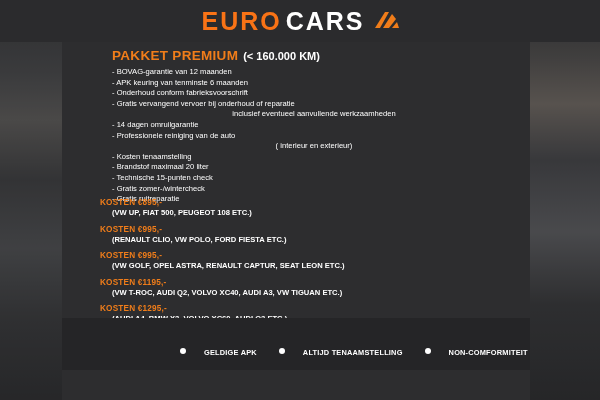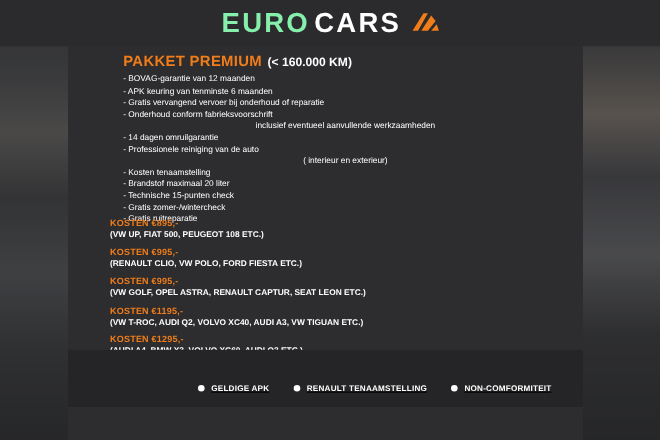--- a/index.html
+++ b/index.html
@@ -69,21 +69,21 @@
     align-items: center;
     justify-content: center;
   }
   .logo {
     display: flex;
     align-items: center;
     gap: 4px;
     letter-spacing: 1px;
   }
   .logo-euro {
-    color: #86efac;
+    color: #f97316;
     font-size: 25px;
     font-weight: bold;
     letter-spacing: 2px;
   }
   .logo-cars {
     color: #ffffff;
     font-size: 25px;
     font-weight: bold;
     letter-spacing: 2px;
     text-align: right;
@@ -167,20 +167,21 @@
     font-weight: bold;
     letter-spacing: .2px;
     line-height: 10px;
   }
   .price-models {
     color: #ffffff;
     font-size: 7.6px;
     font-weight: bold;
     line-height: 10px;
     white-space: nowrap;
+    margin-left: 12px;
   }
 
   .footer-band {
     position: absolute;
     left: 62px;
     top: 318px;
     width: 468px;
     height: 52px;
     background: #252527;
   }
@@ -198,23 +199,22 @@
   }
   .footer-items {
     position: absolute;
     left: 118px;
     top: 30px;
     display: flex;
     gap: 22px;
   }
   .footer-item {
     display: flex;
-    align-items: center;
-    gap: 6px;
-    text-decoration: underline;
+    align-items: flex-start;
+    gap: 18px;
   }
   .dot {
     width: 6px;
     height: 6px;
     border-radius: 50%;
     background: #ffffff;
     display: inline-block;
   }
   .footer-item span.txt {
     color: #ffffff;
@@ -256,22 +256,22 @@
   </div>
 
   <div class="content">
     <div class="pakket-title">
       <span>PAKKET PREMIUM</span>
       <span class="km">(&lt; 160.000 KM)</span>
     </div>
     <ul class="features">
       <li>- BOVAG-garantie van 12 maanden</li>
       <li>- APK keuring van tenminste 6 maanden</li>
+      <li>- Onderhoud conform fabrieksvoorschrift</li>
       <li>- Gratis vervangend vervoer bij onderhoud of reparatie</li>
-      <li>- Onderhoud conform fabrieksvoorschrift</li>
       <li class="sub">inclusief eventueel aanvullende werkzaamheden</li>
       <li>- 14 dagen omruilgarantie</li>
       <li>- Professionele reiniging van de auto</li>
       <li class="sub">( interieur en exterieur)</li>
       <li>- Kosten tenaamstelling</li>
       <li>- Brandstof maximaal 20 liter</li>
       <li>- Technische 15-punten check</li>
       <li>- Gratis zomer-/wintercheck</li>
       <li>- Gratis ruitreparatie</li>
     </ul>
@@ -301,21 +301,21 @@
   </div>
 
   <div class="footer-band">
     <div class="footer-items">
       <div class="footer-item">
         <span class="dot"></span>
         <span class="txt">GELDIGE APK</span>
       </div>
       <div class="footer-item">
         <span class="dot"></span>
-        <span class="txt">RENAULT TENAAMSTELLING</span>
+        <span class="txt">ALTIJD TENAAMSTELLING</span>
       </div>
       <div class="footer-item">
         <span class="dot"></span>
         <span class="txt">NON-COMFORMITEIT</span>
       </div>
     </div>
   </div>
 
 </div>
 

